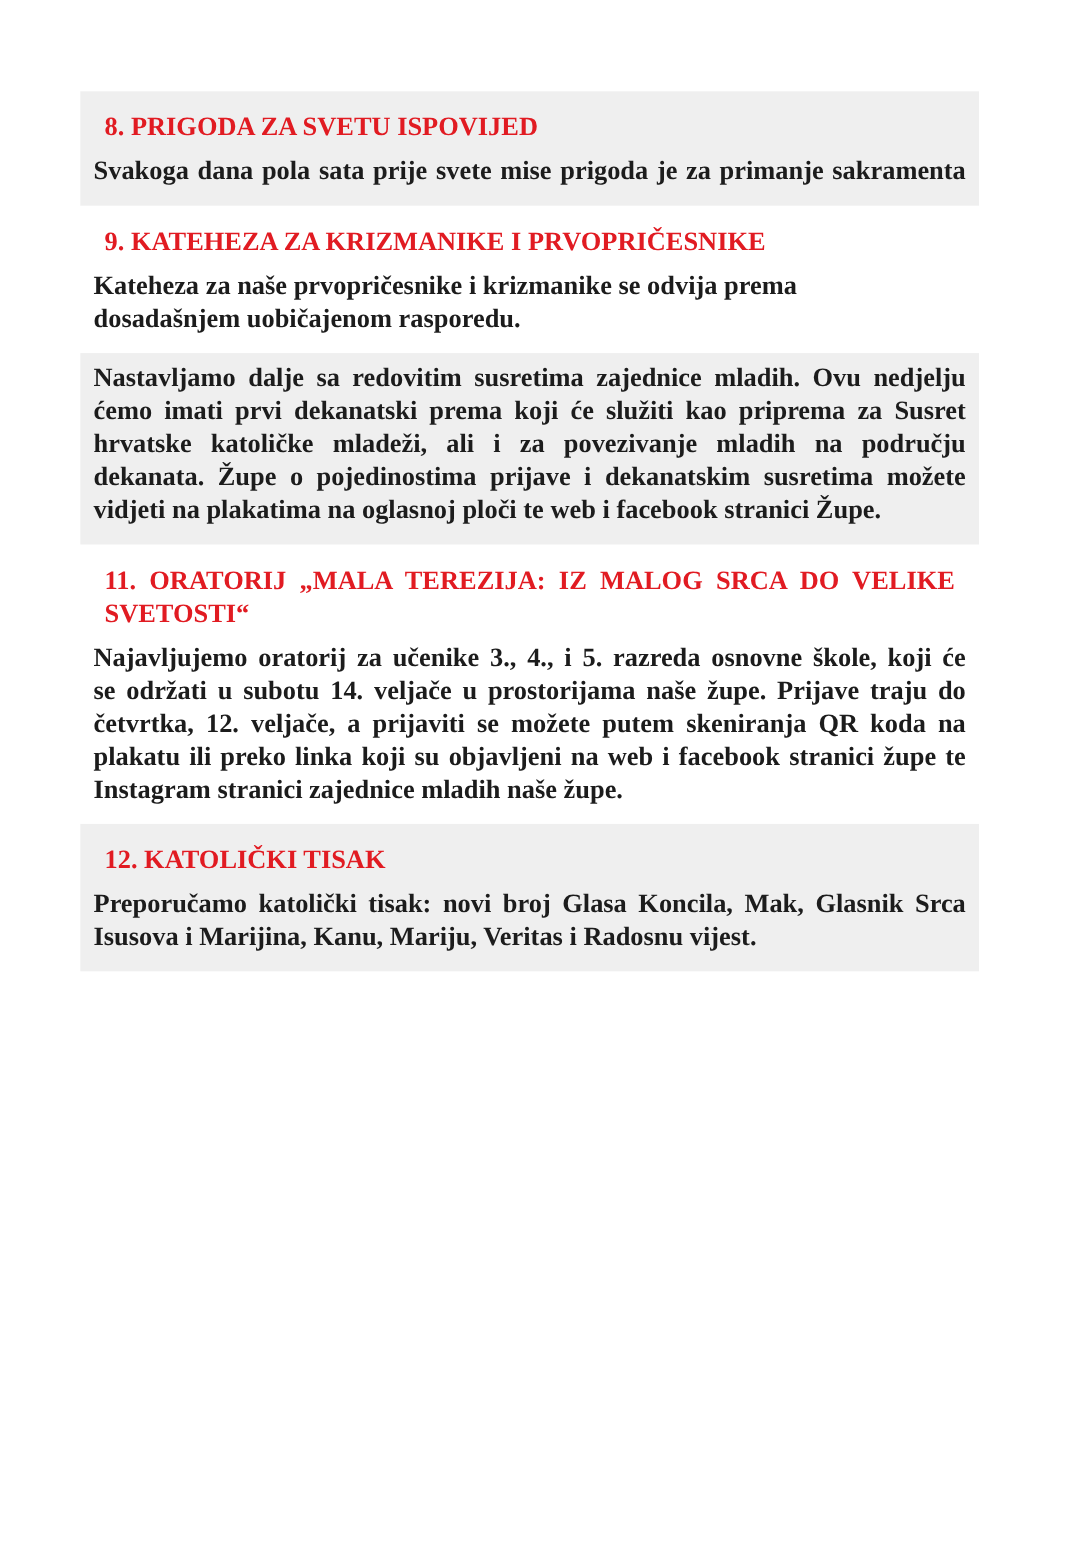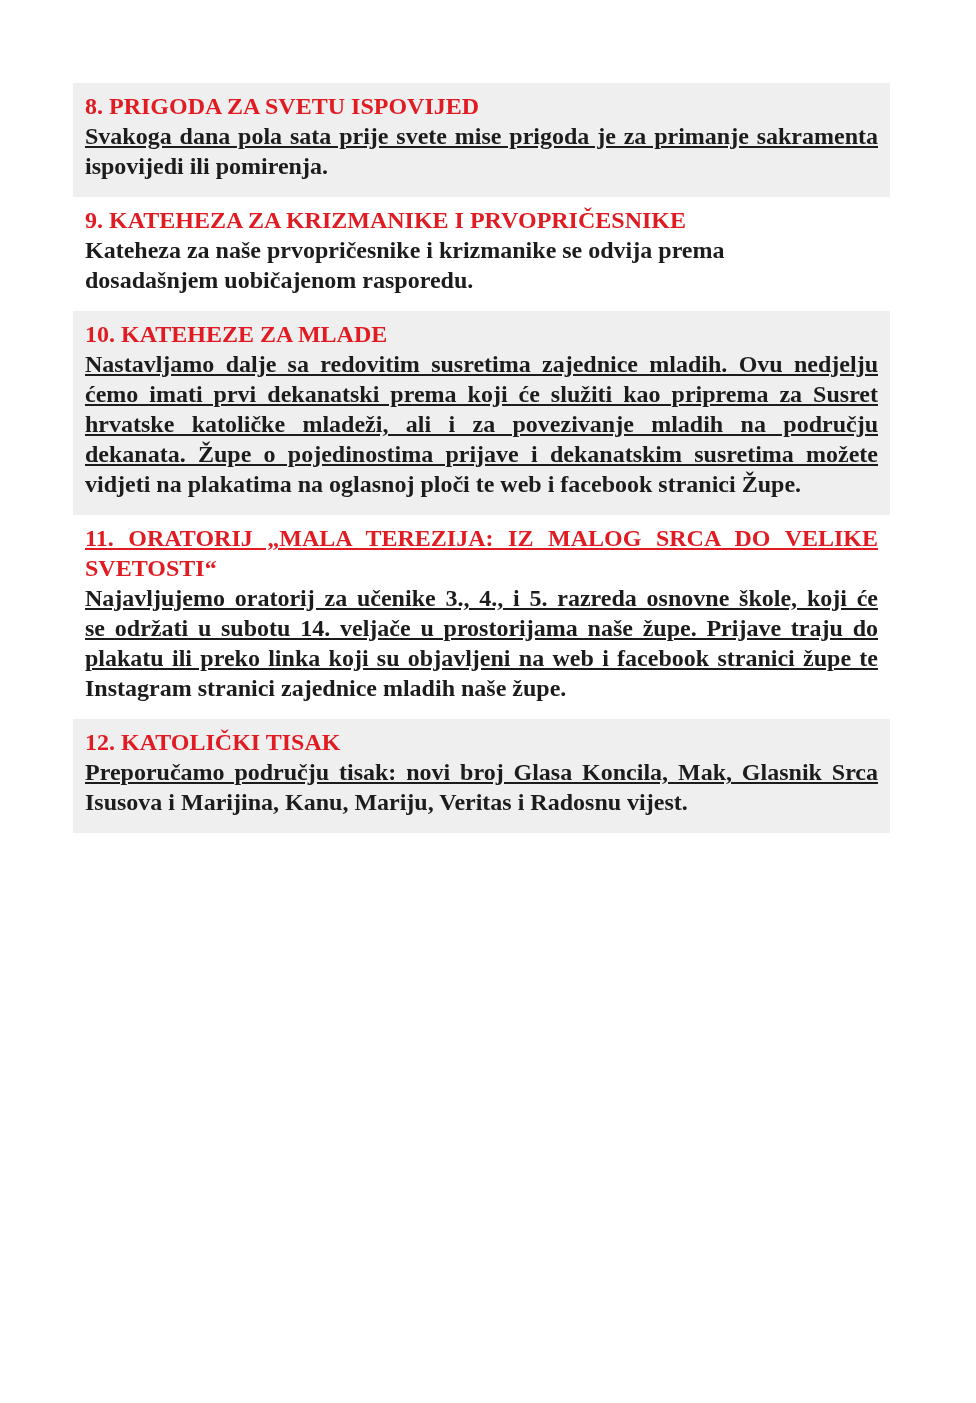--- a/index.html
+++ b/index.html
@@ -22,92 +22,88 @@
     width: 817px;
   }
   .section {
     padding: 8px 12px 16px 12px;
     box-sizing: border-box;
   }
   .section.shaded {
     background: var(--section-gray, #efefef);
   }
   .heading {
-    margin: 0;
+    margin: 10px;
     font-size: 24px;
     line-height: 30px;
     font-weight: bold;
     color: var(--heading-red, #e11b22);
   }
   .body {
     margin: 0;
     font-size: 24px;
     line-height: 30px;
     font-weight: bold;
     color: var(--body-black, #1c1c1c);
   }
   .line {
     white-space: normal;
   }
   .line.stretch {
     text-align: justify;
     text-align-last: justify;
-    text-decoration: underline;
   }
 </style>
 </head>
 <body style="background: rgb(255, 255, 255);">
 
 <main class="page">
   <div class="content" id="sections-root">
       <section class="section shaded">
         <h2 class="heading">
           <div class="line">8. PRIGODA ZA SVETU ISPOVIJED</div>
         </h2>
         <div class="body">
           <div class="line stretch">Svakoga dana pola sata prije svete mise prigoda je za primanje sakramenta</div>
-          <div class="line">ispovijedi ili pomirenja.</div>
         </div>
       </section>
       <section class="section">
         <h2 class="heading">
           <div class="line">9. KATEHEZA ZA KRIZMANIKE I PRVOPRIČESNIKE</div>
         </h2>
         <div class="body">
           <div class="line">Kateheza za naše prvopričesnike i krizmanike se odvija prema</div>
           <div class="line">dosadašnjem uobičajenom rasporedu.</div>
         </div>
       </section>
       <section class="section shaded">
-        <h2 class="heading">
-          <div class="line">10. KATEHEZE ZA MLADE</div>
-        </h2>
         <div class="body">
           <div class="line stretch">Nastavljamo dalje sa redovitim susretima zajednice mladih. Ovu nedjelju</div>
           <div class="line stretch">ćemo imati prvi dekanatski prema koji će služiti kao priprema za Susret</div>
           <div class="line stretch">hrvatske katoličke mladeži, ali i za povezivanje mladih na području</div>
           <div class="line stretch">dekanata. Župe o pojedinostima prijave i dekanatskim susretima možete</div>
           <div class="line">vidjeti na plakatima na oglasnoj ploči te web i facebook stranici Župe.</div>
         </div>
       </section>
       <section class="section">
         <h2 class="heading">
           <div class="line stretch">11. ORATORIJ „MALA TEREZIJA: IZ MALOG SRCA DO VELIKE</div>
           <div class="line">SVETOSTI“</div>
         </h2>
         <div class="body">
           <div class="line stretch">Najavljujemo oratorij za učenike 3., 4., i 5. razreda osnovne škole, koji će</div>
           <div class="line stretch">se održati u subotu 14. veljače u prostorijama naše župe. Prijave traju do</div>
+          <div class="line stretch">četvrtka, 12. veljače, a prijaviti se možete putem skeniranja QR koda na</div>
           <div class="line stretch">plakatu ili preko linka koji su objavljeni na web i facebook stranici župe te</div>
           <div class="line">Instagram stranici zajednice mladih naše župe.</div>
         </div>
       </section>
       <section class="section shaded">
         <h2 class="heading">
           <div class="line">12. KATOLIČKI TISAK</div>
         </h2>
         <div class="body">
-          <div class="line stretch">Preporučamo području tisak: novi broj Glasa Koncila, Mak, Glasnik Srca</div>
+          <div class="line stretch">Preporučamo katolički tisak: novi broj Glasa Koncila, Mak, Glasnik Srca</div>
           <div class="line">Isusova i Marijina, Kanu, Mariju, Veritas i Radosnu vijest.</div>
         </div>
       </section>
     </div>
 </main>
 
 </body></html>

